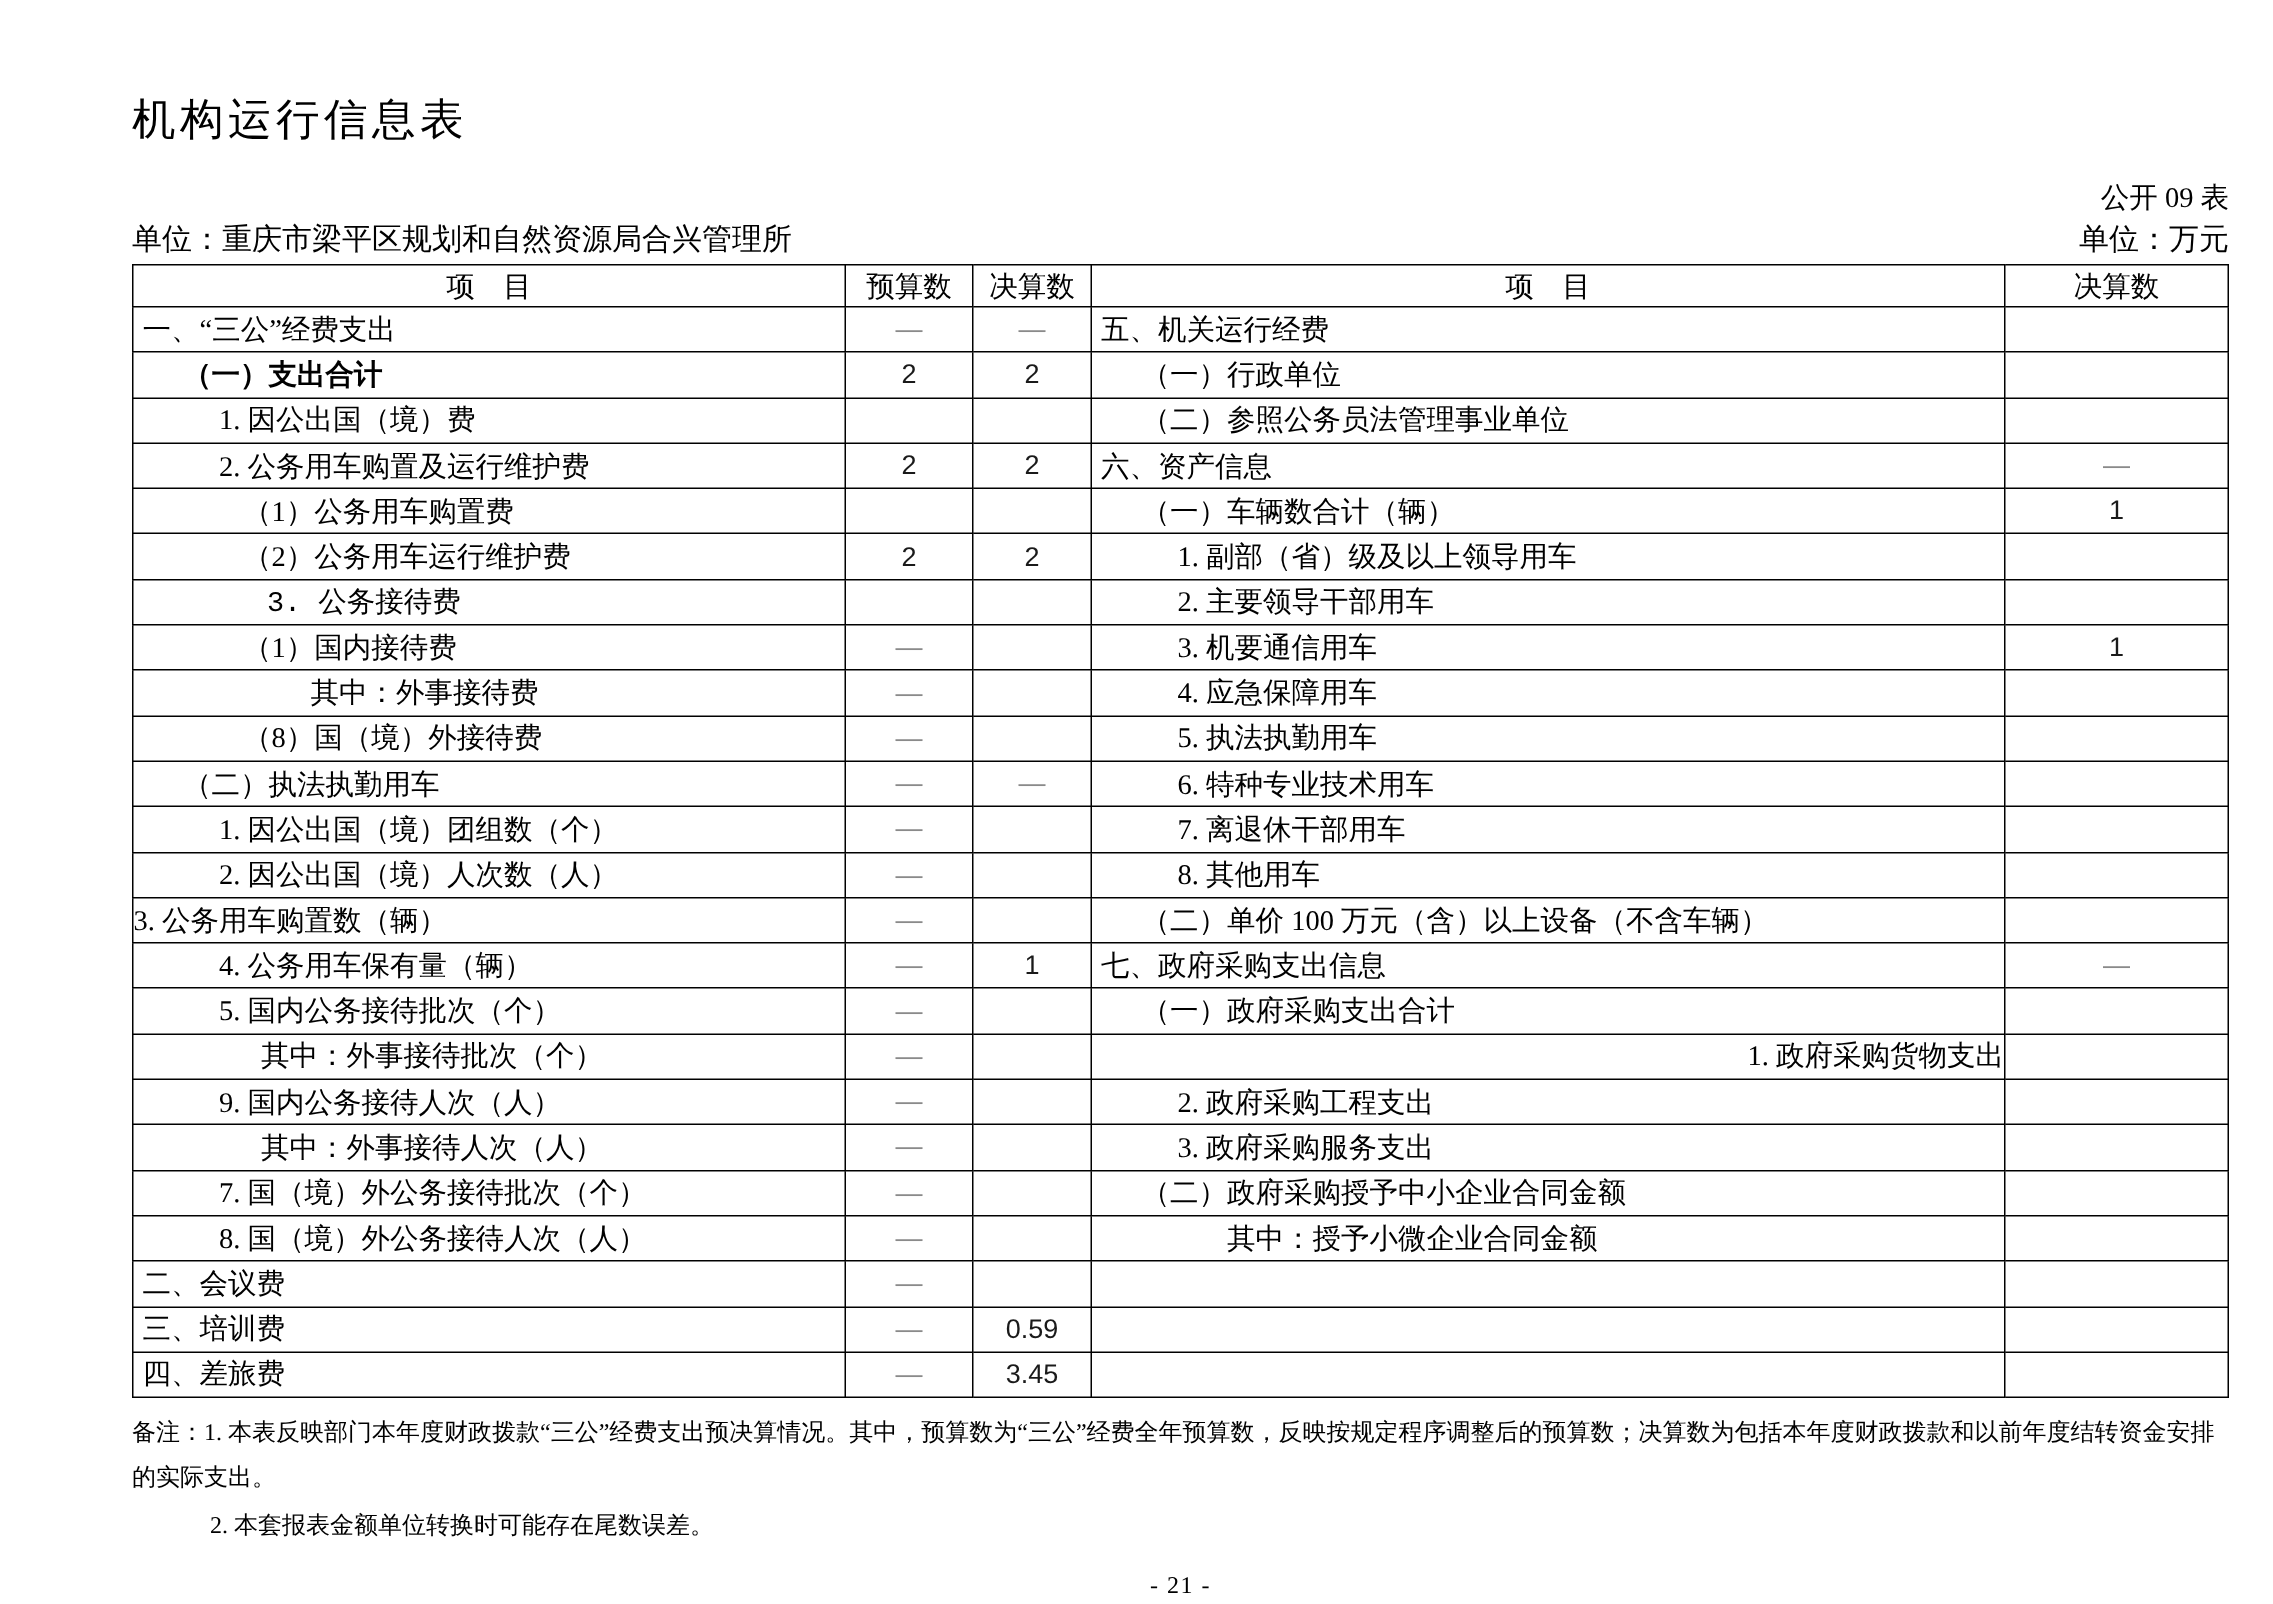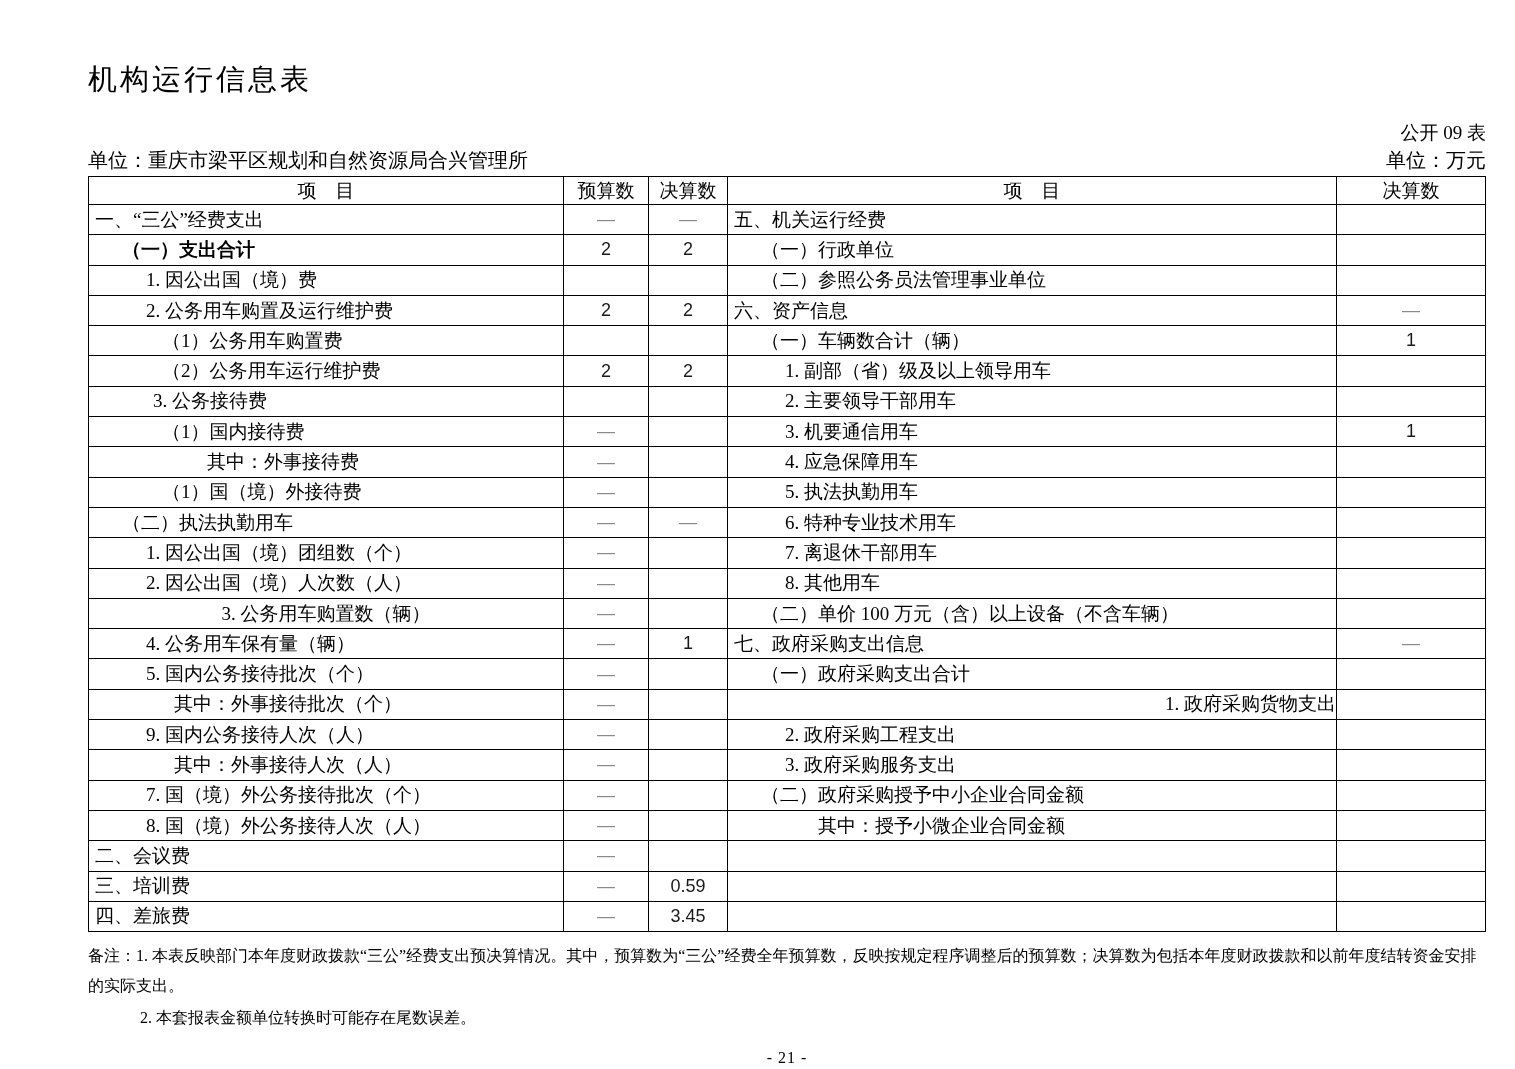--- a/index.html
+++ b/index.html
@@ -157,42 +157,42 @@
           <td class="val-cell">1</td>
         </tr>
         <tr>
           <td class="item-cell" style="padding-left: 73px;">（2）公务用车运行维护费</td>
           <td class="val-cell">2</td>
           <td class="val-cell">2</td>
           <td class="item-cell" style="padding-left: 57px;">1. 副部（省）级及以上领导用车</td>
           <td class="val-cell"></td>
         </tr>
         <tr>
-          <td class="item-cell" style="padding-left: 64px;">3. 公务接待费</td>
+          <td class="item-cell" style="padding-left: 89px; font-family: Liberation Mono, monospace;">3. 公务接待费</td>
           <td class="val-cell"></td>
           <td class="val-cell"></td>
           <td class="item-cell" style="padding-left: 57px;">2. 主要领导干部用车</td>
           <td class="val-cell"></td>
         </tr>
         <tr>
           <td class="item-cell" style="padding-left: 73px;">（1）国内接待费</td>
           <td class="val-cell dash">—</td>
           <td class="val-cell"></td>
           <td class="item-cell" style="padding-left: 57px;">3. 机要通信用车</td>
           <td class="val-cell">1</td>
         </tr>
         <tr>
           <td class="item-cell" style="padding-left: 118px;">其中：外事接待费</td>
           <td class="val-cell dash">—</td>
           <td class="val-cell"></td>
           <td class="item-cell" style="padding-left: 57px;">4. 应急保障用车</td>
           <td class="val-cell"></td>
         </tr>
         <tr>
-          <td class="item-cell" style="padding-left: 73px;">（1）国（境）外接待费</td>
+          <td class="item-cell" style="padding-left: 73px;">（8）国（境）外接待费</td>
           <td class="val-cell dash">—</td>
           <td class="val-cell"></td>
           <td class="item-cell" style="padding-left: 57px;">5. 执法执勤用车</td>
           <td class="val-cell"></td>
         </tr>
         <tr>
           <td class="item-cell" style="padding-left: 33px;">（二）执法执勤用车</td>
           <td class="val-cell dash">—</td>
           <td class="val-cell dash">—</td>
           <td class="item-cell" style="padding-left: 57px;">6. 特种专业技术用车</td>
@@ -206,21 +206,21 @@
           <td class="val-cell"></td>
         </tr>
         <tr>
           <td class="item-cell" style="padding-left: 57px;">2. 因公出国（境）人次数（人）</td>
           <td class="val-cell dash">—</td>
           <td class="val-cell"></td>
           <td class="item-cell" style="padding-left: 57px;">8. 其他用车</td>
           <td class="val-cell"></td>
         </tr>
         <tr>
-          <td class="item-cell" style=" text-align: center;">3. 公务用车购置数（辆）</td>
+          <td class="item-cell" style="">3. 公务用车购置数（辆）</td>
           <td class="val-cell dash">—</td>
           <td class="val-cell"></td>
           <td class="item-cell" style="padding-left: 33px;">（二）单价 100 万元（含）以上设备（不含车辆）</td>
           <td class="val-cell"></td>
         </tr>
         <tr>
           <td class="item-cell" style="padding-left: 57px;">4. 公务用车保有量（辆）</td>
           <td class="val-cell dash">—</td>
           <td class="val-cell">1</td>
           <td class="item-cell" style="padding-left: 6px;">七、政府采购支出信息</td>

